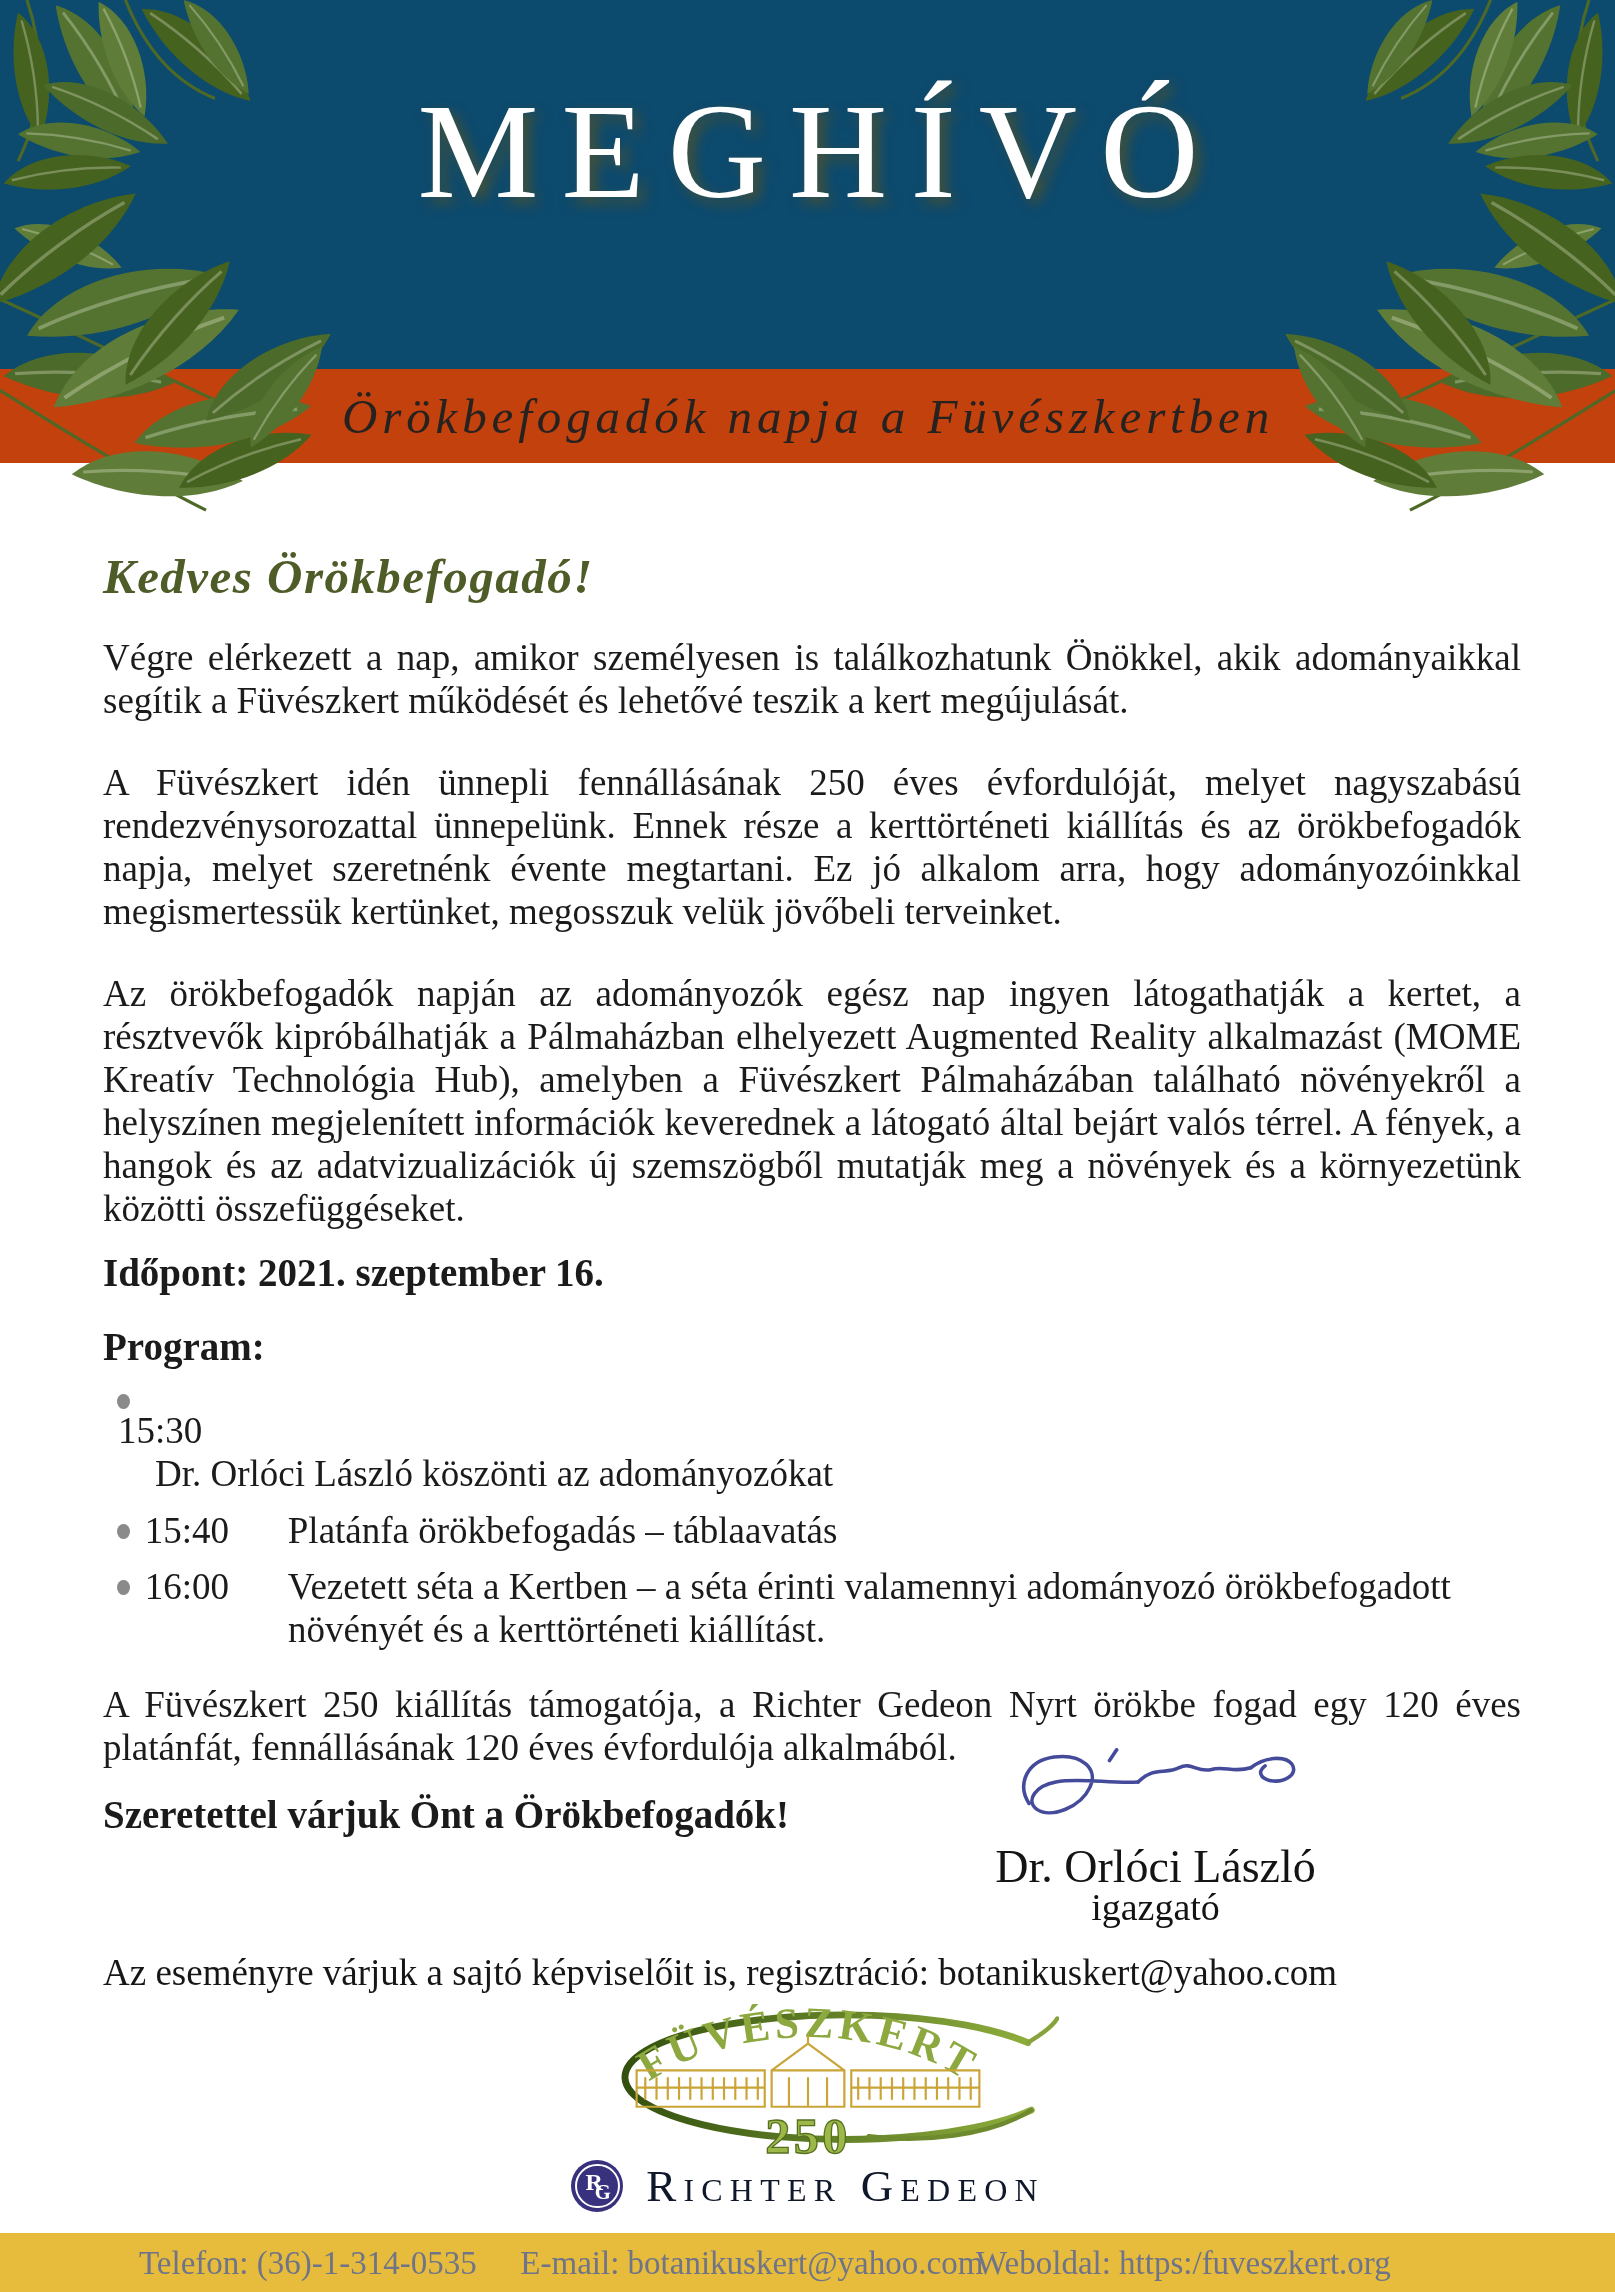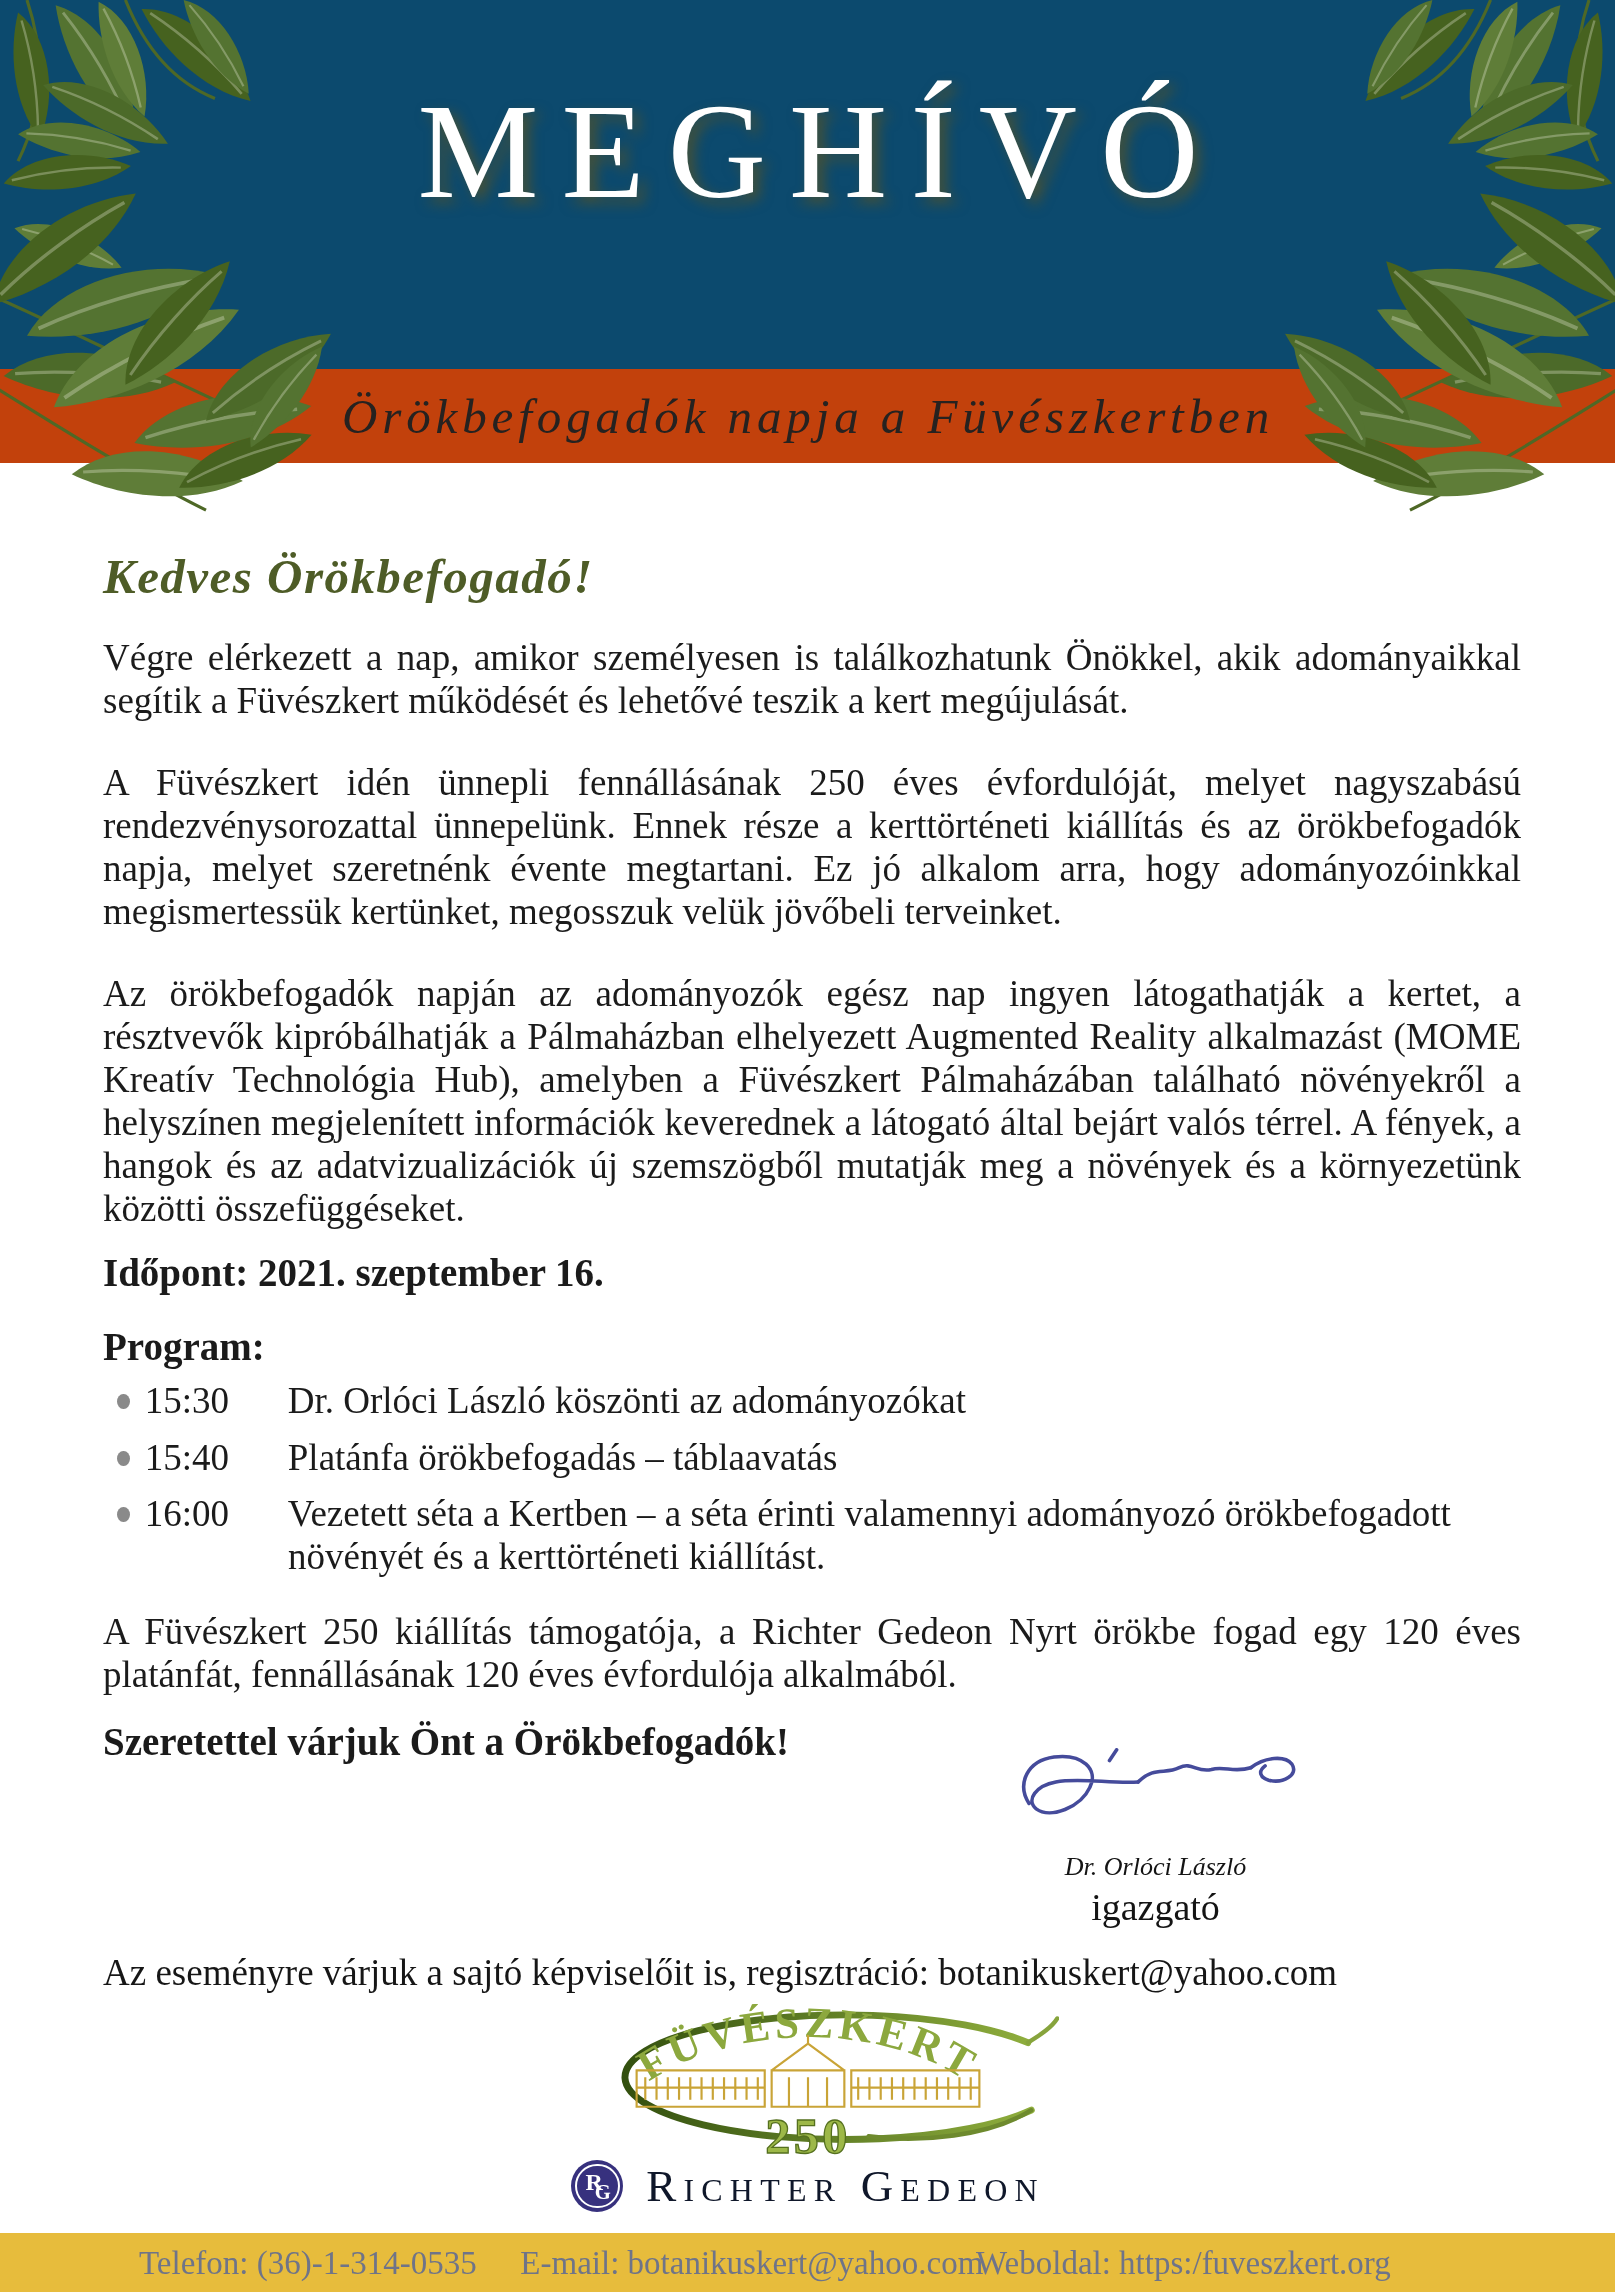--- a/index.html
+++ b/index.html
@@ -39,34 +39,34 @@
     margin:82px 0 0 0; font-size:49px; line-height:64px;
     font-weight:bold; font-style:italic; color:#4E5C27;
     letter-spacing:0.03em; text-align:left;
   }
   .para { margin:39px 0 0 0; }
   .para-first { margin-top:27px; }
   .bold-line { margin:19.7px 0 0 0; font-size:39px; line-height:45px; font-weight:bold; text-align:left; }
   .program-heading { margin-top:29px; }
   .program-list { list-style:none; margin:10.7px 0 0 0; padding:0; text-align:left; }
   .program-list li { display:flex; align-items:flex-start; margin-top:13.4px; }
-  .program-list li:first-child { margin-top:3px; }
+  .program-list li:first-child { margin-top:3px;flex-direction:column; }
   .b-dot {
     flex:0 0 auto; width:12.5px; height:15px; border-radius:50%;
     background:#8a8a8a; margin:15px 0 0 14.3px;
   }
   .b-time { flex:0 0 auto; width:91px; margin-left:15px; }
   .b-text { margin-left:52px; }
   .b-cont { margin:0 0 0 185px; }
   .sponsor { margin-top:32px; }
   .closing { margin-top:23px; font-size:39px; }
   
   .signature-block { position:absolute; left:972px; top:1748px; width:367px; text-align:center; }
   .signature-ink { display:block; margin:0 auto; }
-  .sig-name { font-size:26px; line-height:45px; margin-top:10.7px; color:#141414;font-style:italic; }
+  .sig-name { font-size:46px; line-height:45px; margin-top:10.7px; color:#141414; }
   .sig-role { font-size:38px; line-height:36px; color:#141414; }
   .press-line { position:absolute; left:103px; top:1951px; font-size:37px; color:#161616; }
   
   .logo-fuveszkert { position:absolute; left:0; right:0; top:2004px; display:flex; justify-content:center; }
   .logo-richter {
     position:absolute; left:0; right:0; top:2160px;
     display:flex; justify-content:center; align-items:center; gap:23px;
   }
   .rg-circle {
     position:relative; width:52px; height:52px; border-radius:50%;

